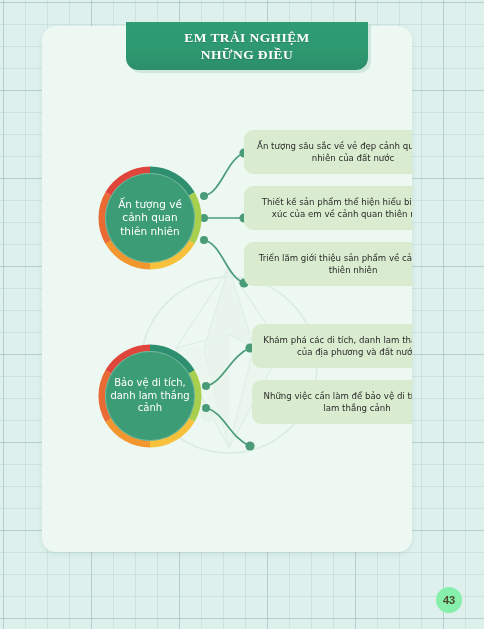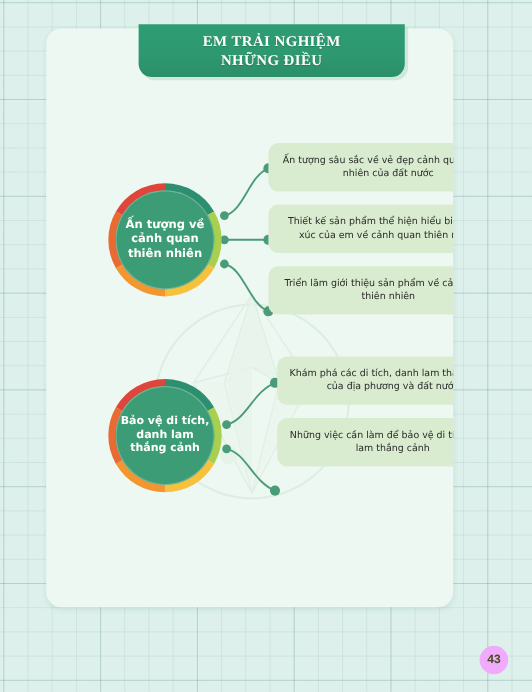--- a/index.html
+++ b/index.html
@@ -78,21 +78,21 @@
   }
   .hub .ring{position:absolute;inset:0;}
   .hub .core{
     position:absolute;left:7px;top:7px;right:7px;bottom:7px;
     border-radius:50%;
     background:#3c9c75;
     display:flex;align-items:center;justify-content:center;
     box-shadow:inset 0 0 0 1px rgba(255,255,255,.25);
   }
   .hub .core span{
-    color:#fff;text-align:center;font-weight:700;
+    color:#fff;text-align:center;font-weight:400;
     font-size:10.5px;line-height:13.5px;
     padding:0 4px;
     font-family:"DejaVu Sans", sans-serif;
   }
   #group-0 .hub{left:14px;top:36px;}
   #group-1 .hub{left:14px;top:30px;}
   #group-1 .hub .core span{font-size:10px;line-height:12.6px;}
 
   
   .links{position:absolute;left:108px;top:0;width:100px;height:190px;z-index:3;}
@@ -119,21 +119,21 @@
   #group-0 .pill.p1{top:56px;height:44px;}
   #group-0 .pill.p2{top:112px;height:44px;}
   #group-1 .pill{left:168px;width:210px;}
   #group-1 .pill.p0{top:10px;height:44px;}
   #group-1 .pill.p1{top:66px;height:44px;}
 
   
   #page-num{
     position:absolute;right:22px;bottom:16px;
     width:26px;height:26px;border-radius:50%;
-    background:#f0abfc;
+    background:#86efac;
     display:flex;align-items:center;justify-content:center;
     color:#4a4a22;font-size:11px;font-weight:700;
     font-family:"Liberation Sans", sans-serif;
     z-index:8;
   }
 </style>
 </head>
 <body>
 
 <div id="grid-bg"></div>

